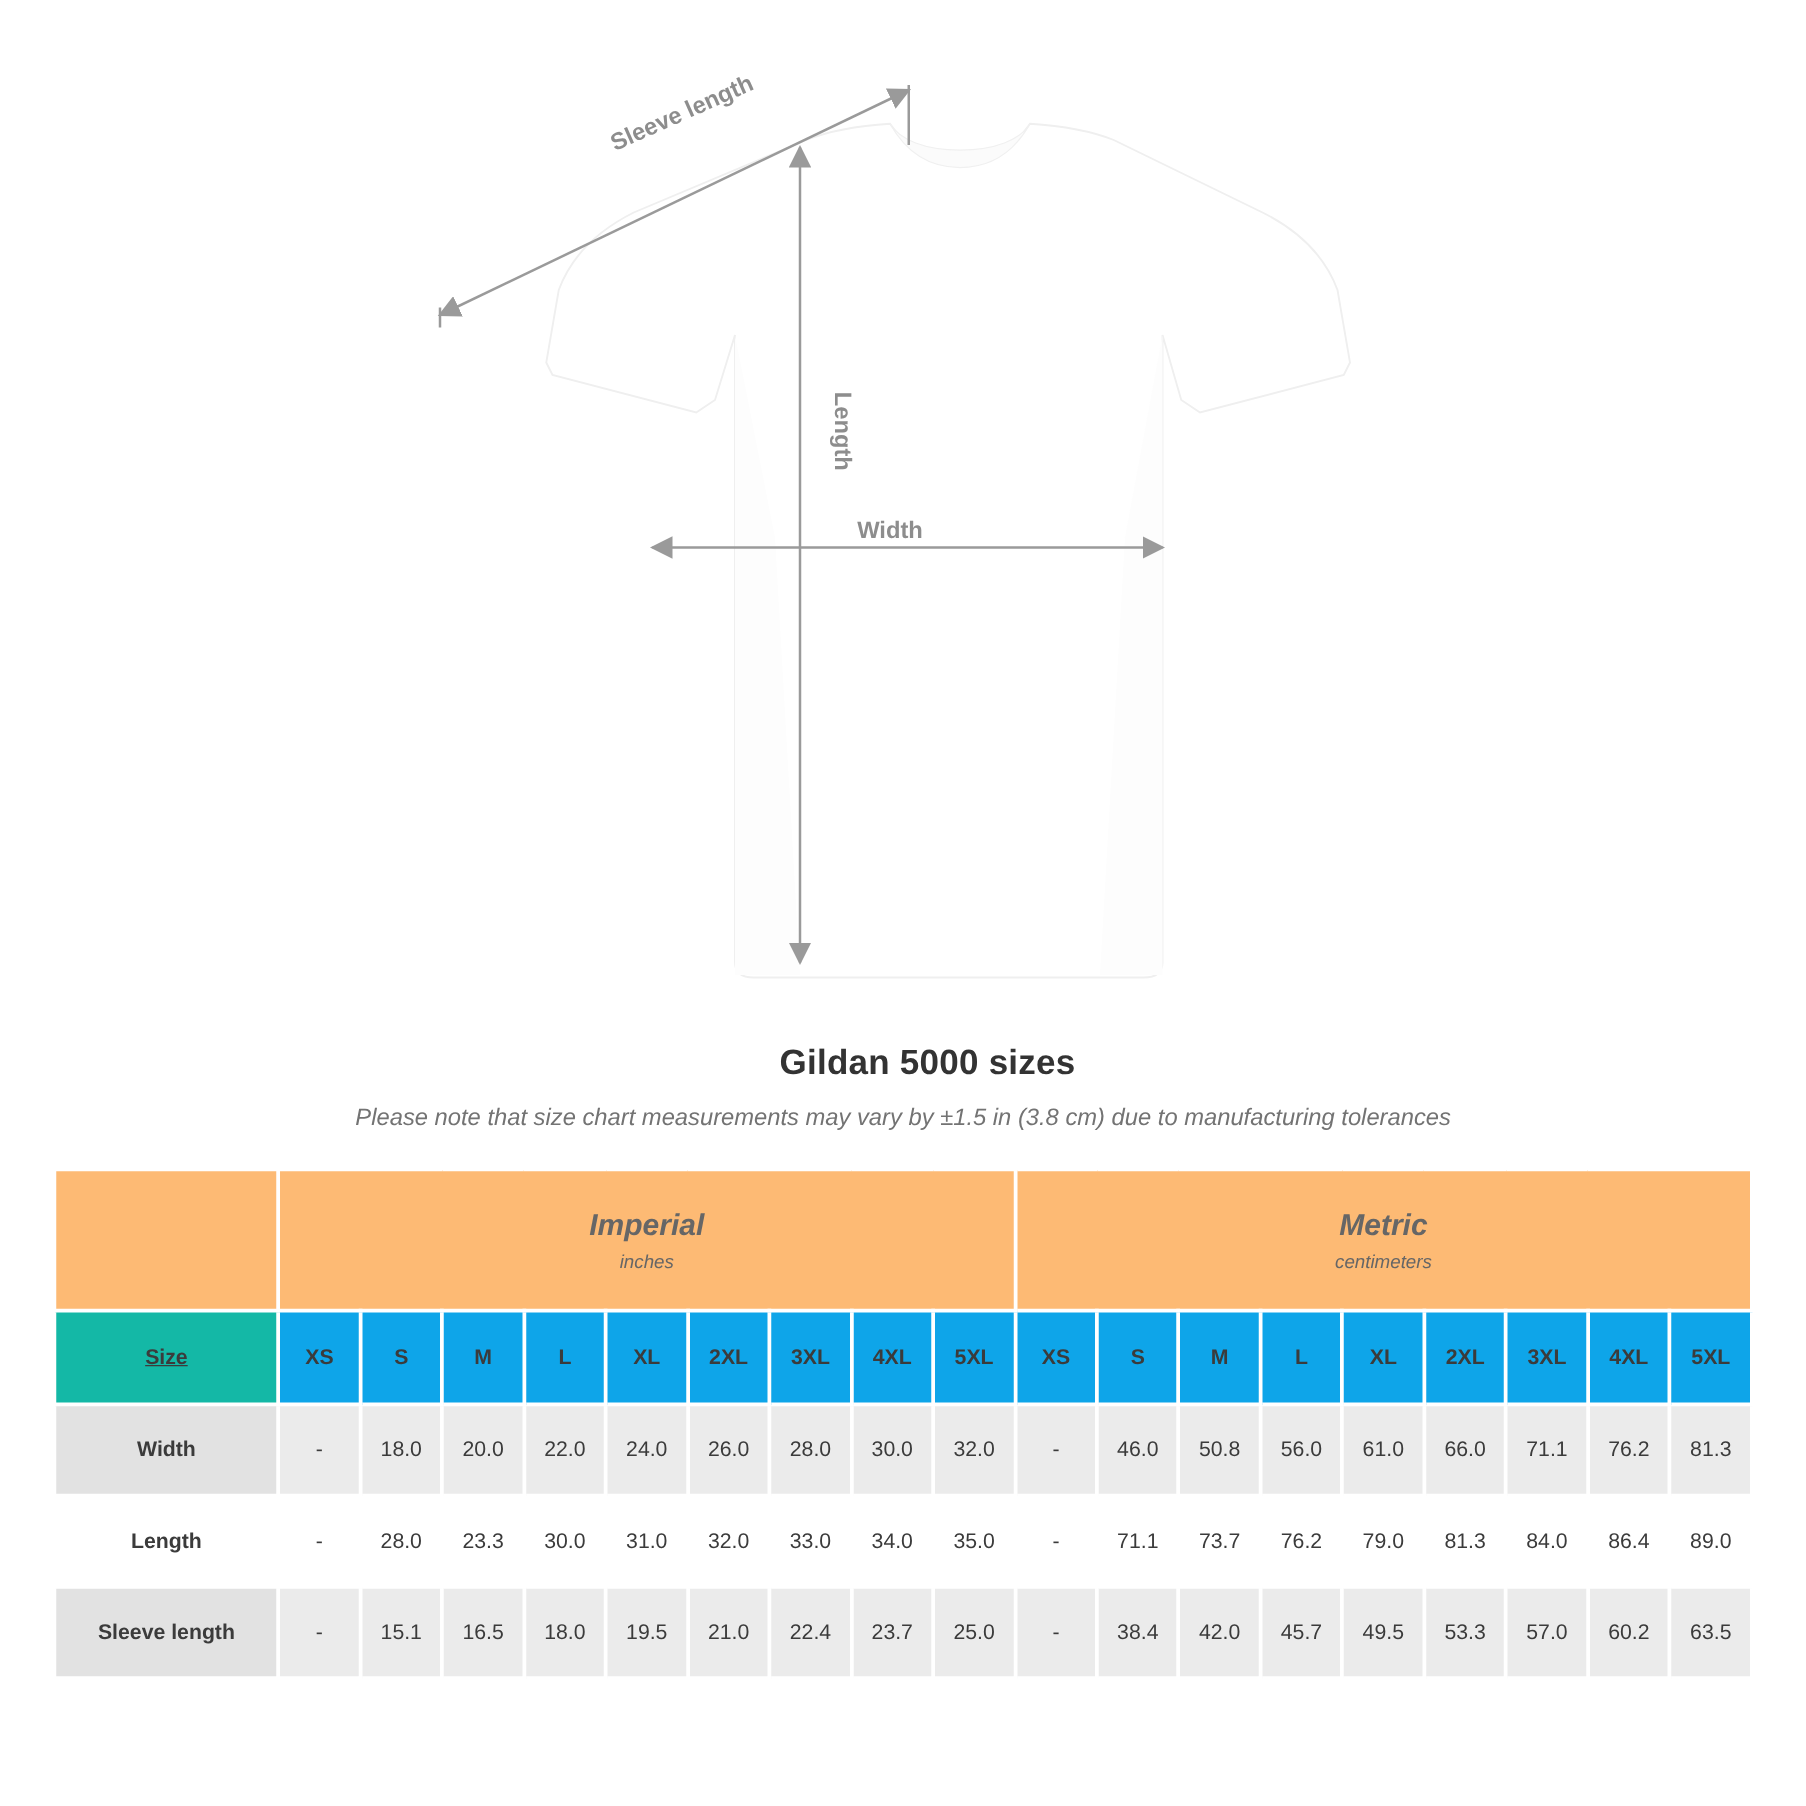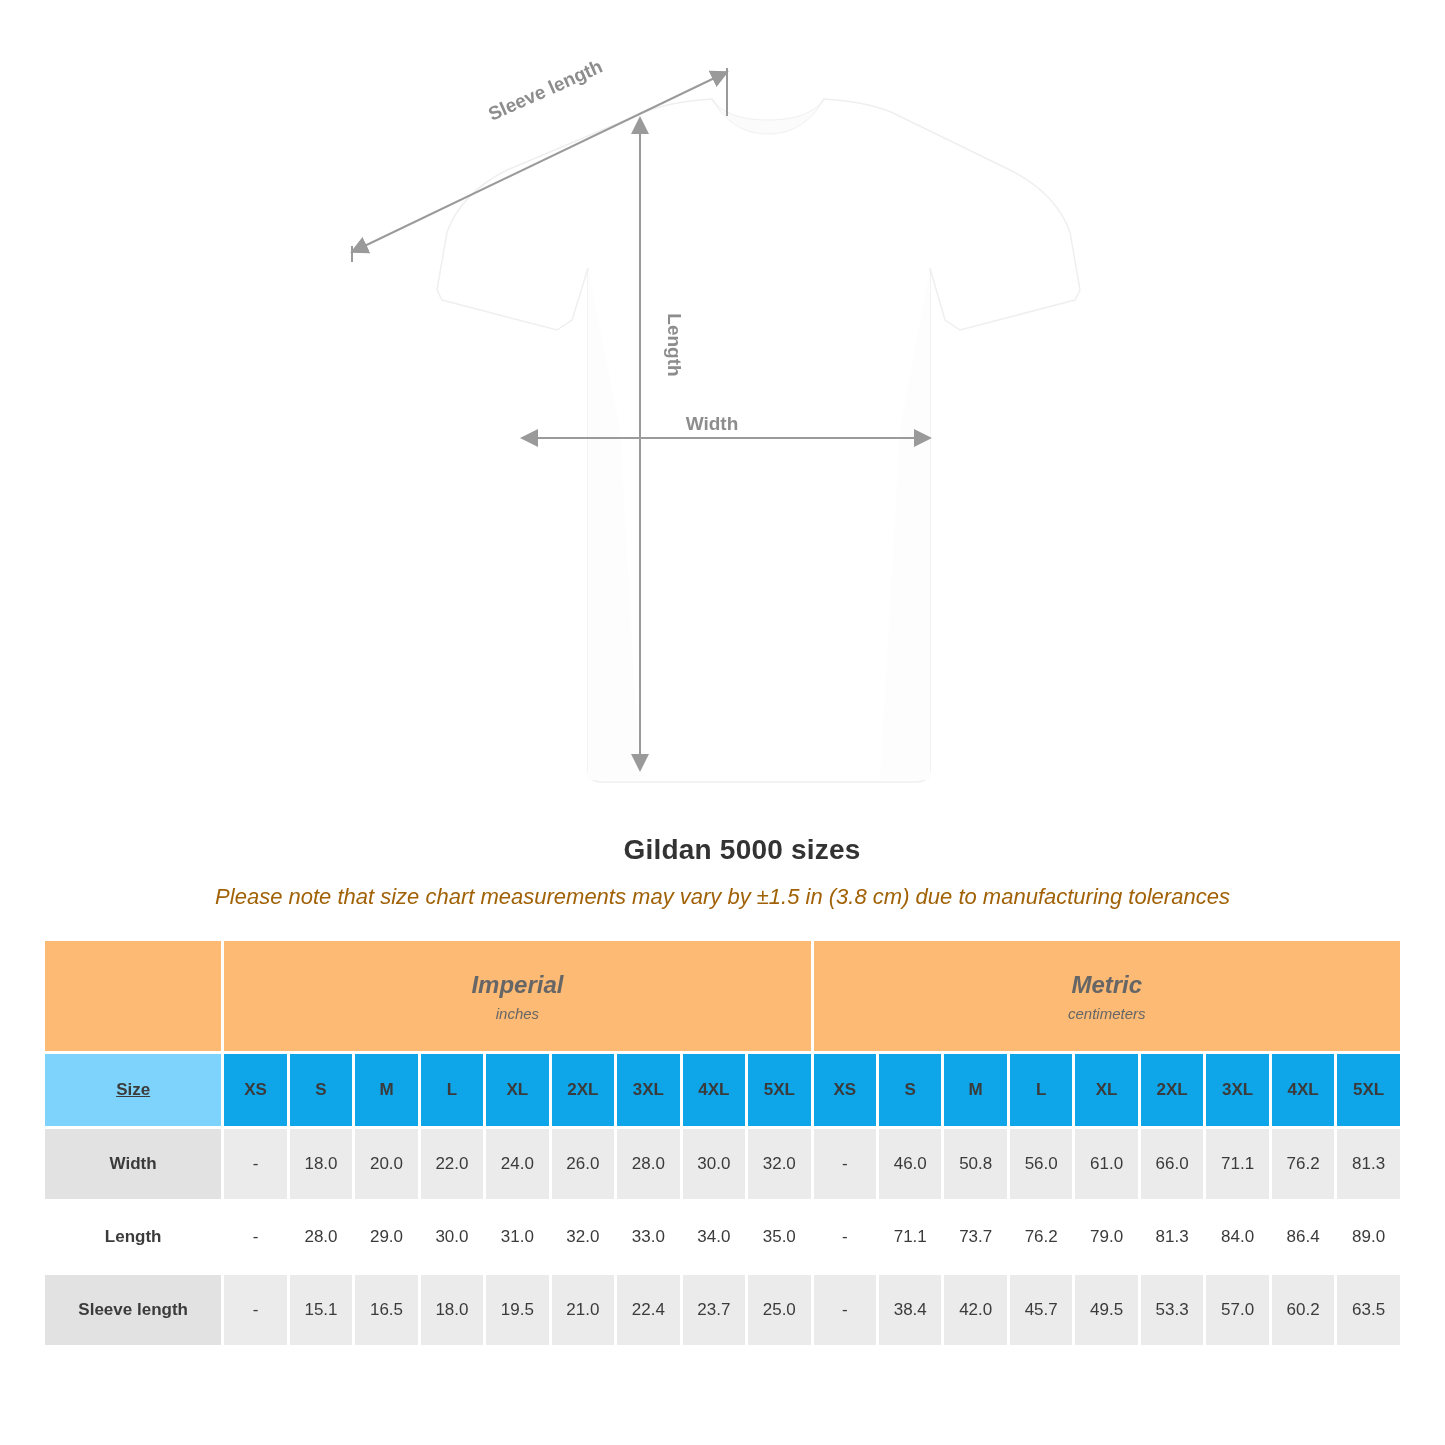--- a/index.html
+++ b/index.html
@@ -36,23 +36,23 @@
     margin-top: 14px;
   }
   .chart-title {
     font-size: 28px;
     font-weight: bold;
     color: #333333;
     letter-spacing: 0.2px;
     padding-left: 39px;
   }
   .chart-note {
-    font-size: 22px;
+    font-size: 19px;
     font-style: italic;
-    color: #a16207;
+    color: #737373;
     margin-top: 18px;
   }
 
   
   .table-wrap {
     margin: 28px 42px 0 42px;
     width: 1361px;
   }
   table.size-table {
     border-collapse: collapse;
@@ -98,21 +98,21 @@
   .size-row.shaded td.row-head {
     background: #e2e2e2;
   }
   .hdr-row td {
     height: 70px;
     background: #0ea5e9;
     font-weight: bold;
     font-size: 17.5px;
   }
   .hdr-row td.row-head {
-    background: #7dd3fc;
+    background: #14b8a6;
     text-decoration: underline;
   }
   .label-col { width: 178px; }
   .val-col { width: 65px; }
 </style>
 </head>
 <body>
 
 <div class="page">
 
@@ -263,21 +263,21 @@
           <td>66.0</td>
           <td>71.1</td>
           <td>76.2</td>
           <td>81.3</td>
         </tr>
 
         <tr class="size-row">
           <td class="row-head">Length</td>
           <td>-</td>
           <td>28.0</td>
-          <td>29.0</td>
+          <td>23.3</td>
           <td>30.0</td>
           <td>31.0</td>
           <td>32.0</td>
           <td>33.0</td>
           <td>34.0</td>
           <td>35.0</td>
           <td>-</td>
           <td>71.1</td>
           <td>73.7</td>
           <td>76.2</td>

